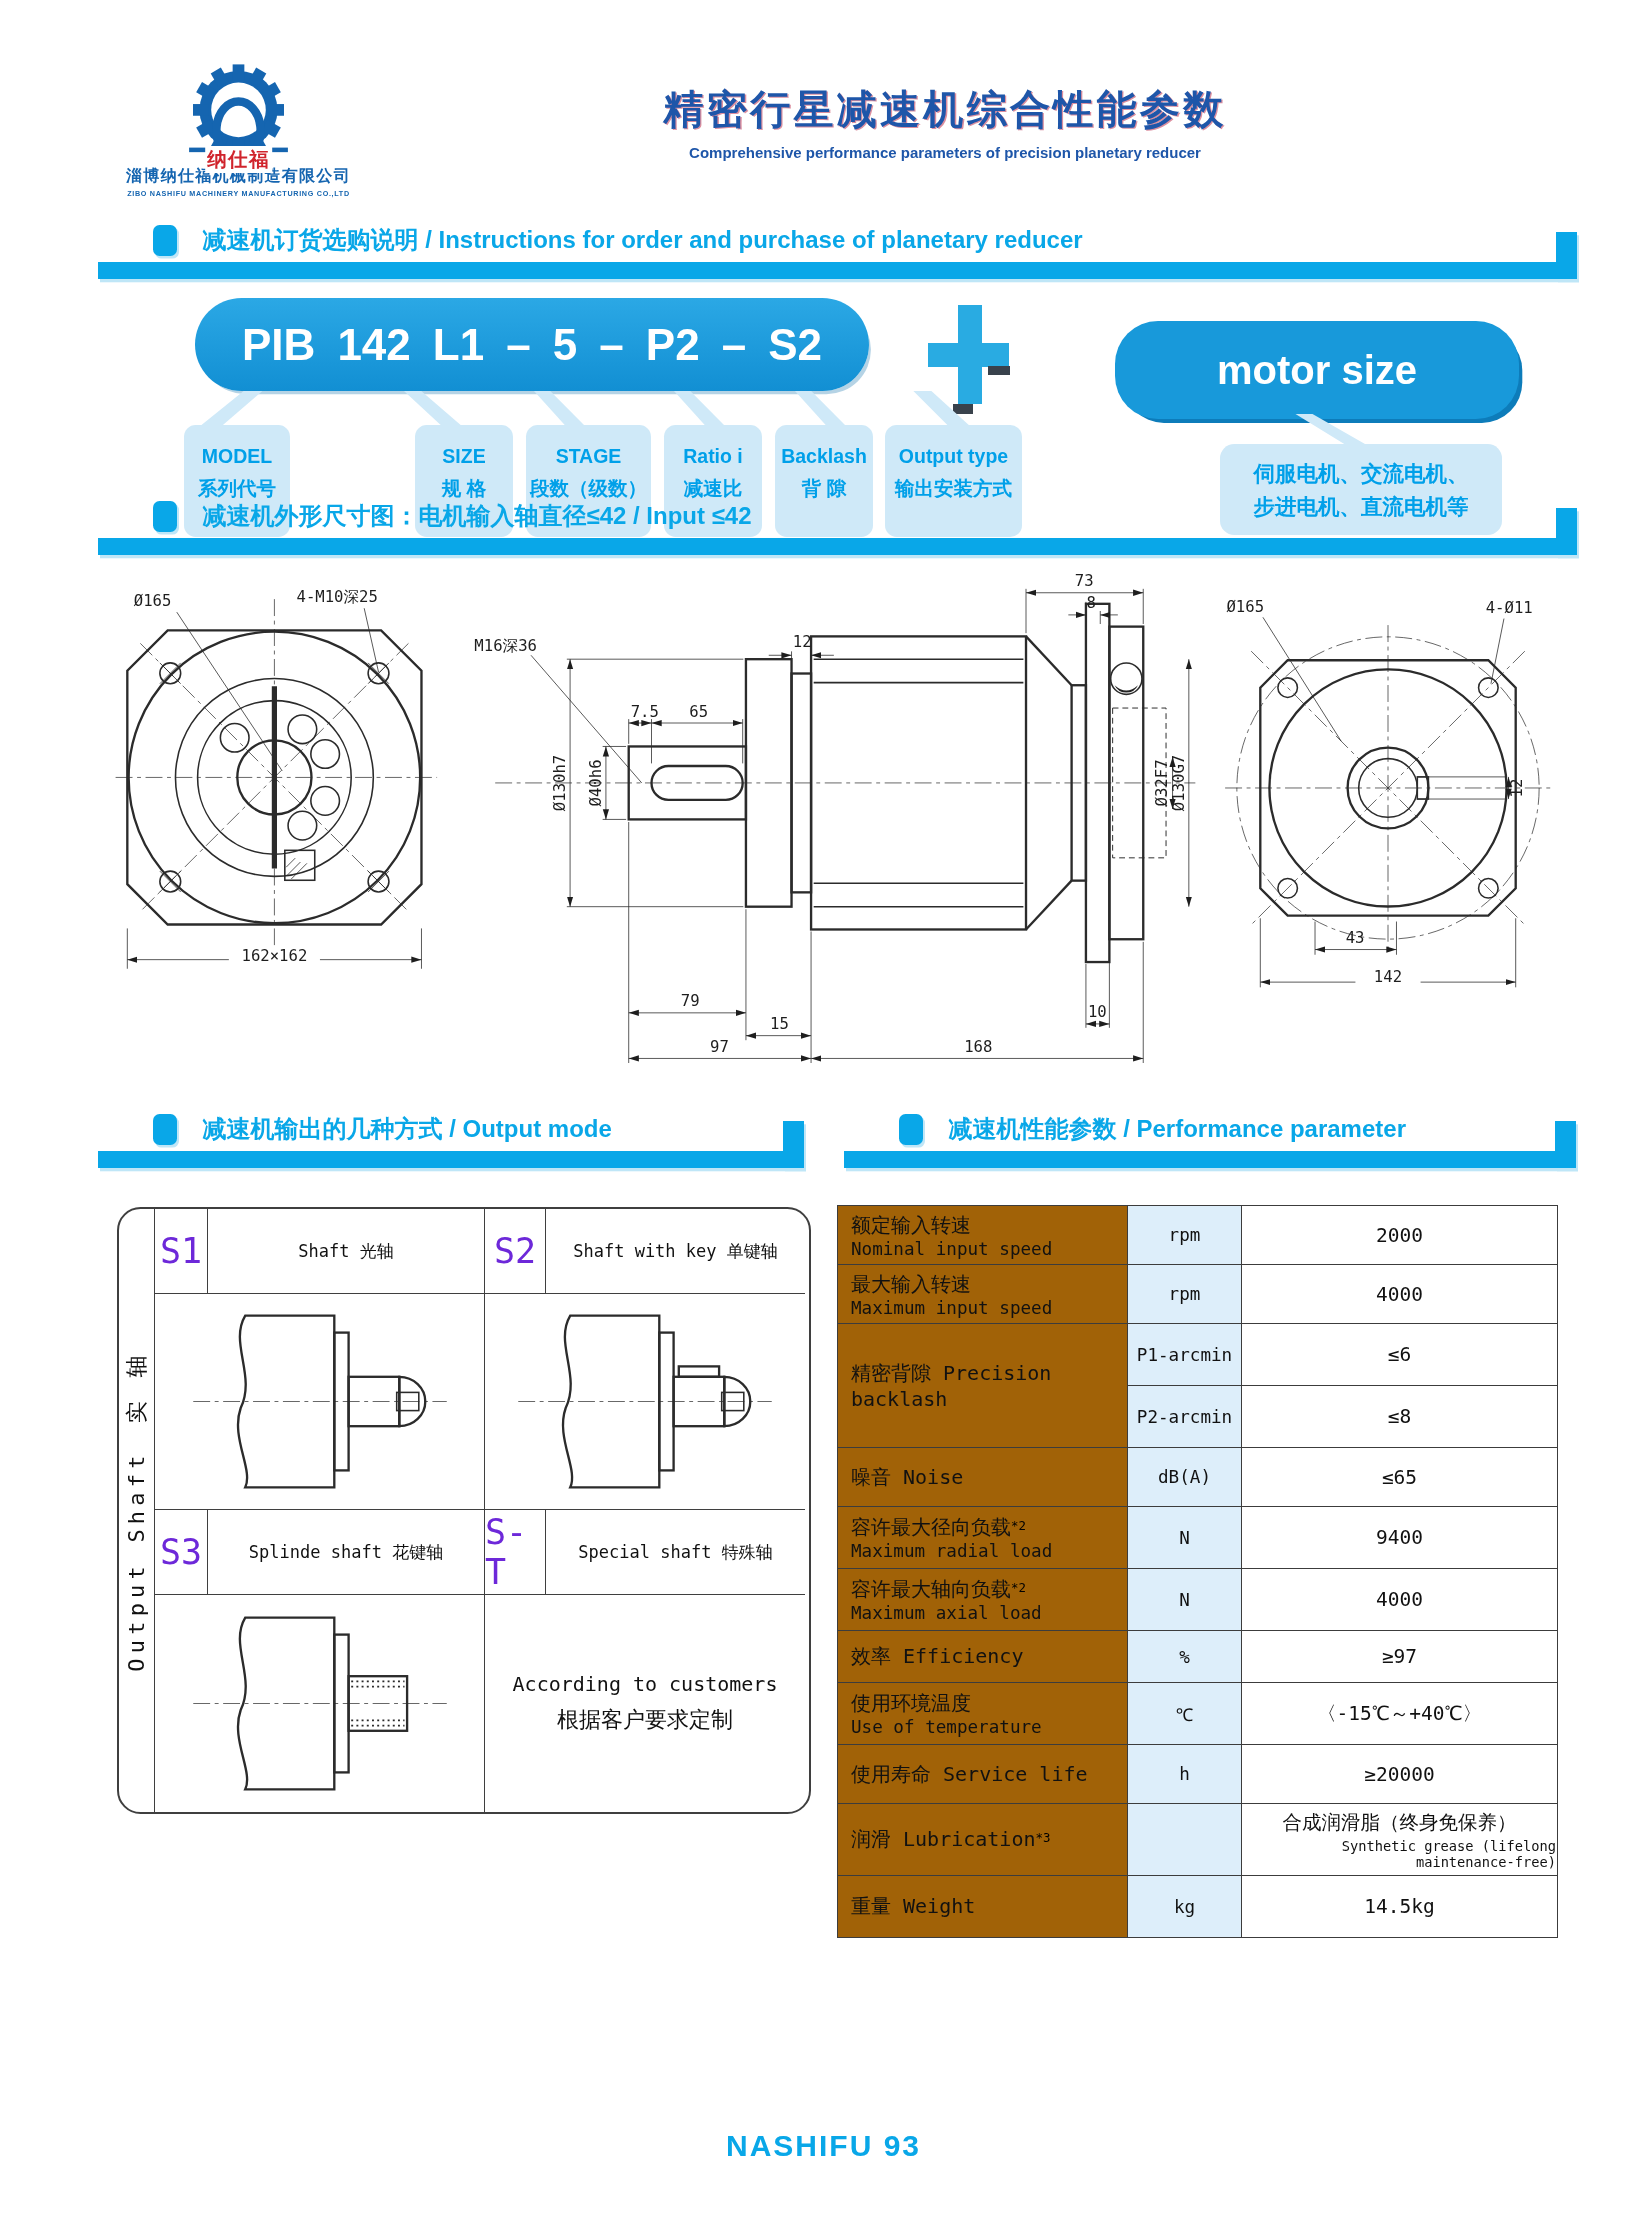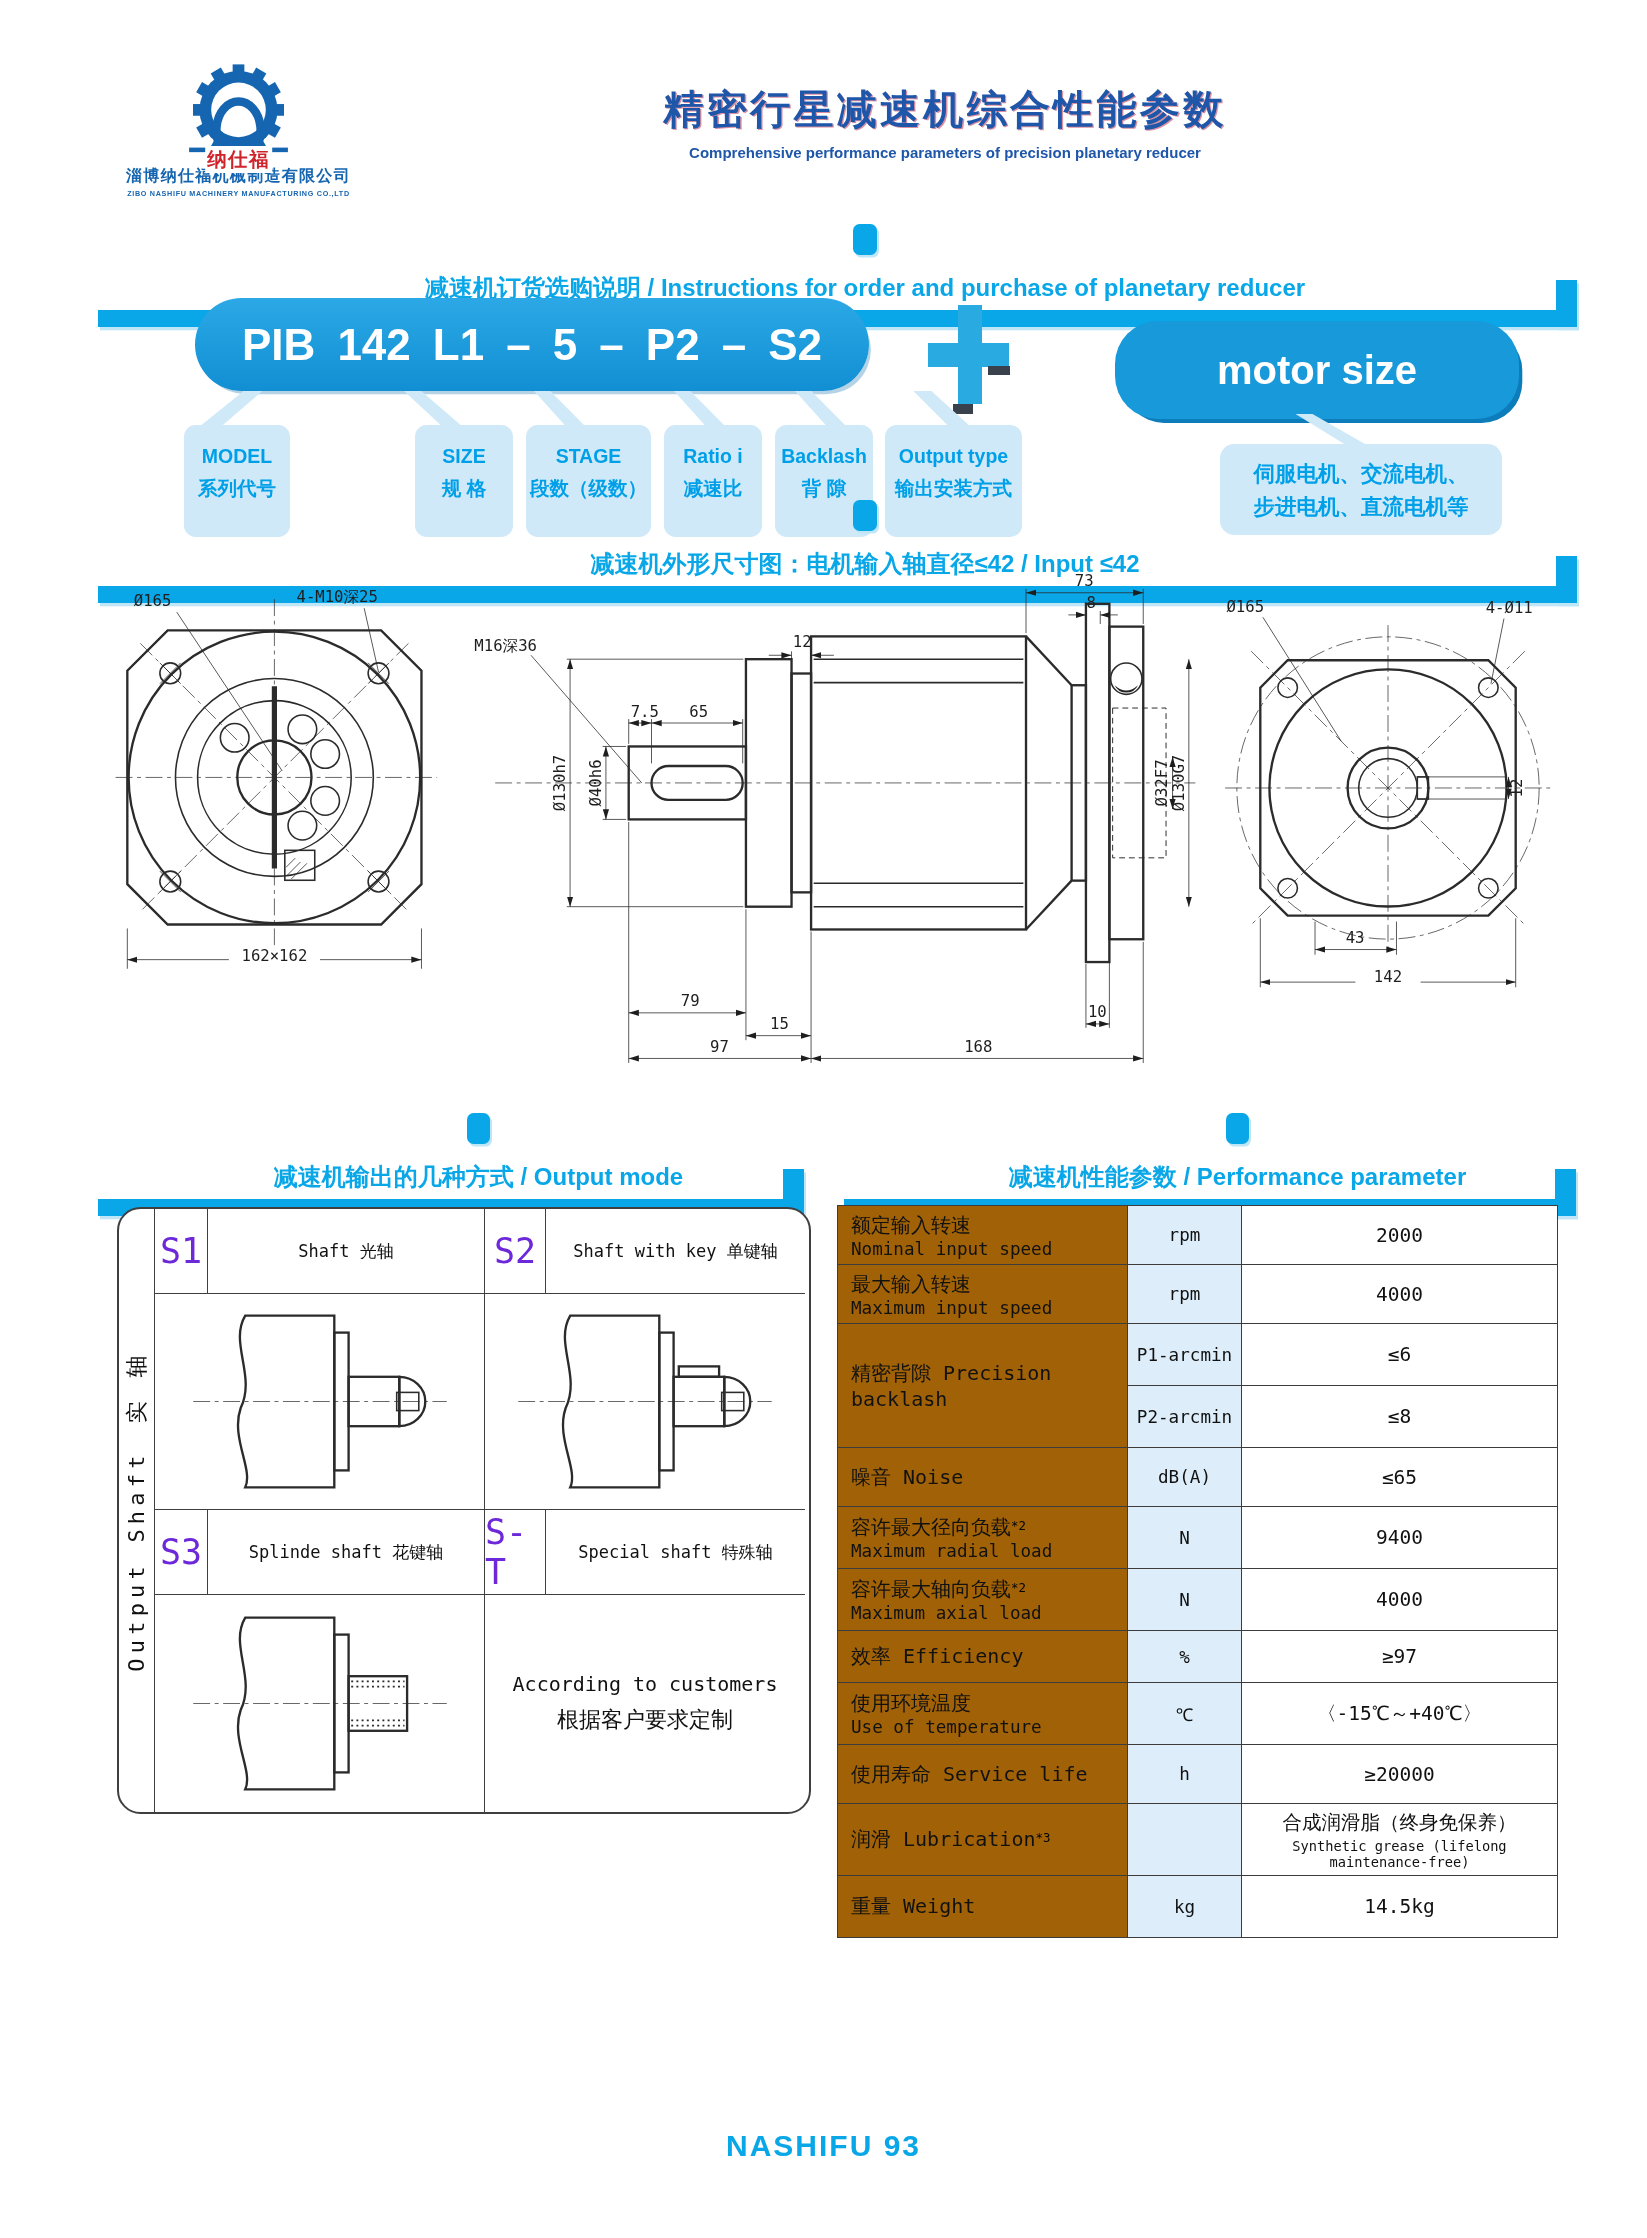--- a/index.html
+++ b/index.html
@@ -11,21 +11,21 @@
   .logo .badge{position:absolute;left:50%;top:83px;transform:translateX(-50%);
       color:#d0242c;font-weight:bold;font-size:19.5px;letter-spacing:1.3px;background:#fff;padding:0 2.6px;}
   .logo .cn{color:#1565b0;font-weight:bold;font-size:16px;letter-spacing:1.3px;margin-top:3.9px;}
   .logo .en{color:#1565b0;font-weight:bold;font-size:7.2px;margin-top:2.6px;letter-spacing:0.7px;}
   .main-title{position:absolute;left:352px;top:82px;width:1186px;text-align:center;}
   .main-title .cn{font-size:40px;font-weight:bold;color:#1e56a9;letter-spacing:3.3px;
       text-shadow:1.3px 1.3px 0 rgba(186,32,64,0.5);}
   .main-title .en{font-size:15px;font-weight:bold;color:#1e56a9;margin-top:6.5px;}
   
   .sec{position:absolute;}
-  .sec .row{display:flex;align-items:center;gap:17px;padding-left:55px;flex-direction:column;}
+  .sec .row{display:flex;align-items:center;gap:26px;padding-left:55px;}
   .sec .bullet{width:23.5px;height:31px;border-radius:6.5px;background:#09a7e8;box-shadow:2px 2.6px 0 #bfe6f7;}
   .sec .t{font-size:24px;font-weight:bold;color:#09a7e8;}
   .sec .bar{margin-top:5.9px;height:17px;background:#09a7e8;position:relative;box-shadow:2px 3.3px 0 #bfe6f7;}
   .sec .bar::after{content:'';position:absolute;right:0;bottom:0;width:21px;height:47px;background:#09a7e8;box-shadow:2px 3.3px 0 #bfe6f7;}
   
   .pill{position:absolute;left:195px;top:298px;width:674px;height:93px;border-radius:47px;
       background:linear-gradient(180deg,#2ba8e5 0%,#128fd3 100%);
       box-shadow:3.9px 5.2px 0 -2px rgba(10,110,170,0.30);
       display:flex;align-items:center;justify-content:space-between;padding:0 47px;box-sizing:border-box;}
   .pill span{color:#fff;font-size:44px;font-weight:bold;}
@@ -69,21 +69,21 @@
   
   .pft{position:absolute;left:837px;top:1205px;border-collapse:collapse;table-layout:fixed;
       font-family:"DejaVu Sans Mono",monospace;}
   .pft td{border:1.6px solid #3c3c3c;box-sizing:border-box;}
   .pft .lab{background:#a16207;padding-left:13px;width:290px;}
   .pft .unit{background:#ddeefa;text-align:center;width:114px;font-size:17.6px;color:#111;}
   .pft .val{background:#fff;text-align:center;width:316px;font-size:19.5px;color:#111;}
   .pft .cn{font-size:20px;color:#111;}
   .pft .en{font-size:17.6px;color:#111;display:block;}
   .pft sup{font-size:12.4px;}
-  .pft .val-en{font-size:13.7px;display:block;margin-top:2.6px;}
+  .pft .val-en{font-size:13.7px;display:block;margin-top:2.6px;text-align:right;}
   
   .footer{position:absolute;left:0;top:2129px;width:100%;text-align:center;
       color:#09a7e8;font-size:30px;font-weight:bold;letter-spacing:2px;}
 </style>
 </head>
 <body>
 
 <div id="page">
 
   <div class="logo">

